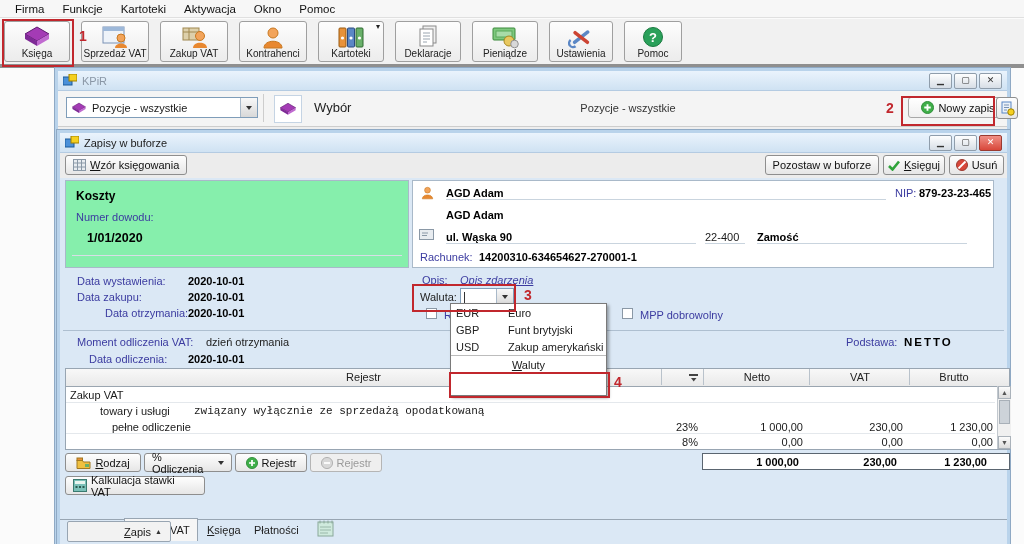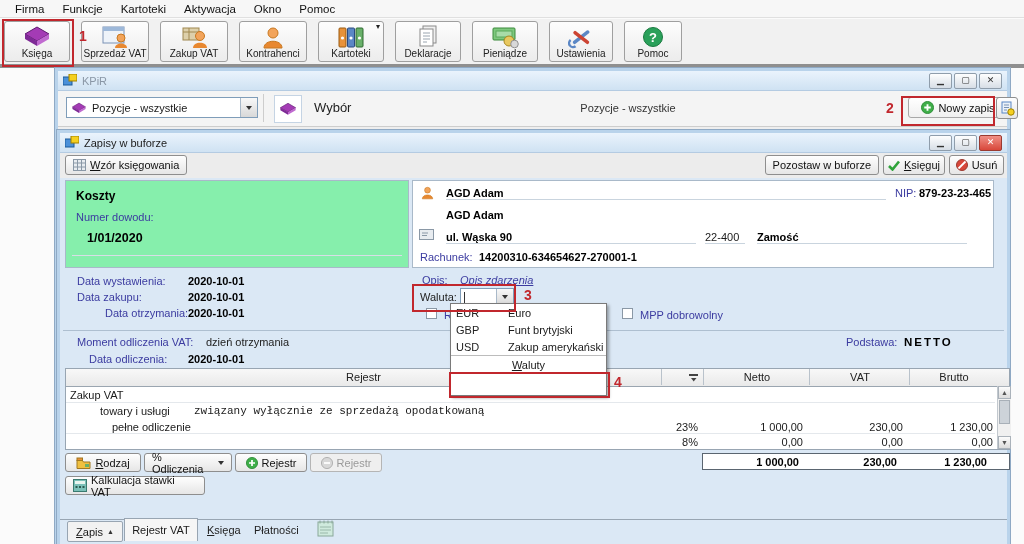--- a/index.html
+++ b/index.html
@@ -67,21 +67,21 @@
   
   .popup{position:absolute;background:#fff;border:1px solid #7a7a7a;box-shadow:2px 2px 3px rgba(0,0,0,.35);z-index:50;}
   .popup-row{height:17px;display:flex;align-items:center;font-size:11px;}
   .popup-row .code{width:52px;padding-left:5px;color:#222;}
   .popup-footer{border-top:1px solid #bcbcbc;height:18px;display:flex;align-items:center;justify-content:center;font-size:11px;}
   
   .tab-plain{position:absolute;font-size:11px;color:#222;}
   .tab-active{position:absolute;background:#f6f6f6;border:1px solid #98a5b2;border-bottom:none;
               display:flex;align-items:center;justify-content:center;font-size:11px;z-index:5;}
   .tab-box{position:absolute;background:#f2f2f2;border:1px solid #98a5b2;border-radius:2px;
-           display:flex;align-items:center;justify-content:center;gap:4px;font-size:11px;z-index:6;}
+           display:flex;align-items:center;justify-content:center;gap:4px;font-size:11px;z-index:6;padding-left:48px;}
 </style>
 </head>
 <body>
 
 <div id="root">
 
   <div class="menubar">
     <span class="menu-item">Firma</span>
     <span class="menu-item">Funkcje</span>
     <span class="menu-item">Kartoteki</span>

